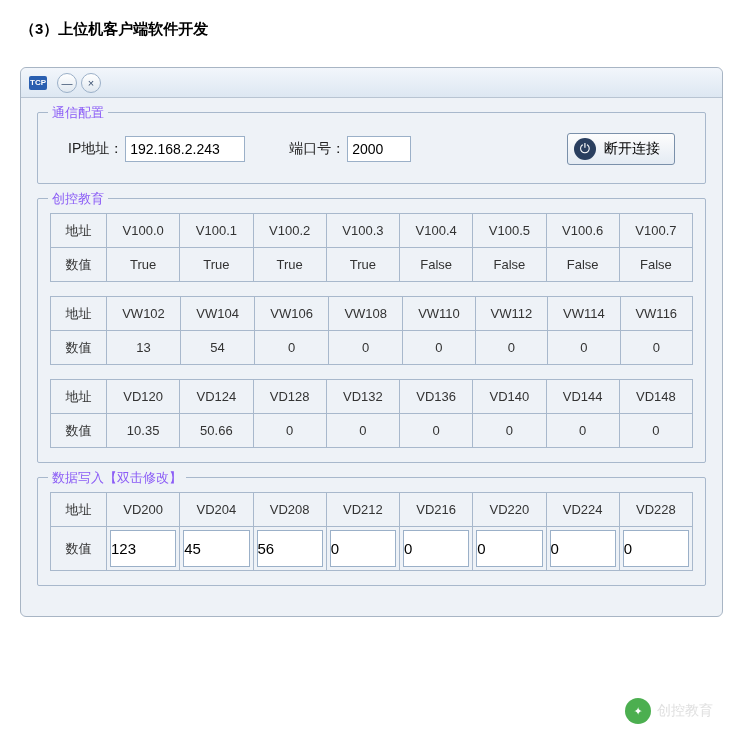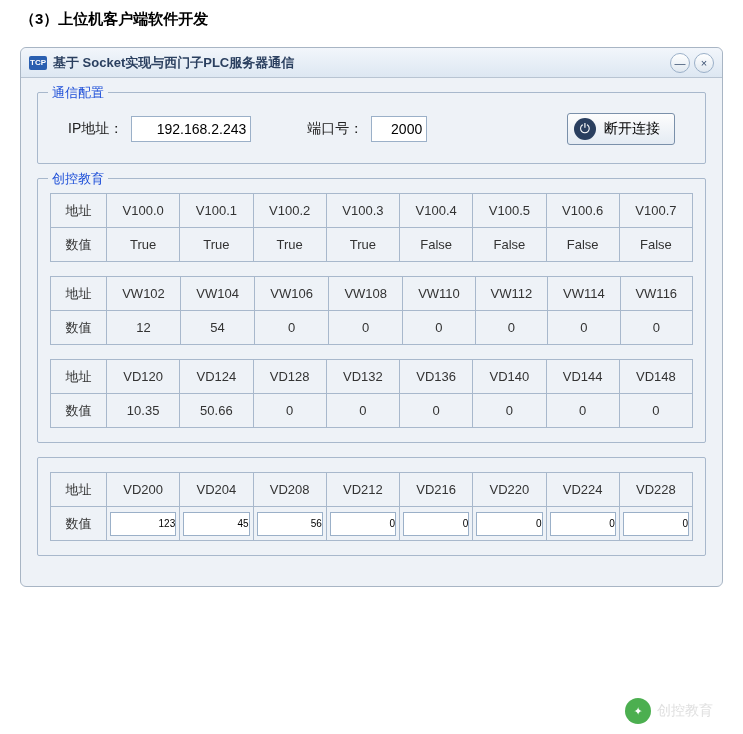--- a/index.html
+++ b/index.html
@@ -1,50 +1,49 @@
 <!DOCTYPE html>
 <html><head>
   <meta charset="utf-8">
   <style>
     * { box-sizing: border-box; margin: 0; padding: 0; }
     body { font-family: "Microsoft YaHei", sans-serif; background: #fff; width: 743px; height: 734px; overflow: hidden; }
-    .heading { font-weight: bold; font-size: 15px; padding: 10px 20px; }
+    .heading { font-weight: bold; font-size: 15px; padding: 20px 20px; }
     .window { margin: 8px 20px 0; border: 1px solid #a8b5c4; border-radius: 6px; background: #eef2f7; }
     .titlebar { display: flex; align-items: center; background: linear-gradient(#f2f6fb,#dde7f2); border-bottom: 1px solid #b8c4d2; border-radius: 6px 6px 0 0; padding: 4px 8px; height: 30px; }
     .app-icon { width: 18px; height: 14px; background: #2a5fb0; color: #fff; font-size: 8px; font-weight: bold; display: flex; align-items: center; justify-content: center; border-radius: 2px; margin-right: 6px; }
     .titlebar-title { font-size: 13px; font-weight: bold; color: #2a3f5f; flex: 1; }
     .win-btn { width: 20px; height: 20px; border: 1px solid #9bb0c8; border-radius: 50%; background: linear-gradient(#fff,#e0e8f0); margin-left: 4px; display: flex; align-items: center; justify-content: center; font-size: 11px; color: #3a5070; cursor: pointer; }
     .content { padding: 14px 16px 16px; }
     .fieldset { border: 1px solid #a8b8cc; border-radius: 2px; padding: 14px 12px 12px; margin-bottom: 14px; position: relative; }
-    .legend { position: absolute; top: -9px; left: 10px; background: #eef2f7; padding: 0 4px; font-size: 13px; color: #1d4ed8; }
-    .config-row { display: flex; align-items: center; gap: 8px; padding: 6px 18px; }
+    .legend { position: absolute; top: -9px; left: 10px; background: #eef2f7; padding: 0 4px; font-size: 13px; color: #8b5cf6; }
+    .config-row { display: flex; align-items: center; gap: 2px; padding: 6px 18px; }
     .config-label { font-size: 14px; color: #222; }
-    .config-input { width: 120px; height: 26px; border: 1px solid #9bb0c8; background: #fff; text-align: right; font-size: 14px; padding: 0 4px; }
-    .config-input.small { width: 56px; }
+    .config-input { width: 120px; height: 26px; border: 1px solid #9bb0c8; background: #fff; text-align: left; font-size: 14px; padding: 0 4px; }
+    .config-input.small { width: 64px; }
     .spacer { width: 40px; }
     .disc-btn { margin-left: auto; display: flex; align-items: center; gap: 8px; border: 1px solid #7a90aa; background: linear-gradient(#fdfdfd,#e4ebf3); padding: 4px 14px 4px 6px; border-radius: 3px; cursor: pointer; font-size: 14px; }
     .power-icon { width: 22px; height: 22px; border-radius: 50%; background: #2a3f5f; display: flex; align-items: center; justify-content: center; color: #fff; font-size: 13px; }
     .tbl { width: 100%; border-collapse: collapse; margin-bottom: 14px; }
     .tbl:last-child { margin-bottom: 2px; }
     .tbl td { border: 1px solid #a8b8cc; text-align: center; font-size: 13px; color: #333; height: 34px; background: #eef2f7; }
     .tbl td:first-child { width: 56px; }
     .write-cell { padding: 3px; }
-    .write-input { width: 100%; height: 24px; border: 1px solid #9bb0c8; background: #fff; text-align: right; font-size: 10px; }
+    .write-input { width: 100%; height: 37px; border: 1px solid #9bb0c8; background: #fff; text-align: left; font-size: 15px; }
     .footer { position: absolute; bottom: 10px; right: 30px; display: flex; align-items: center; gap: 6px; color: #e0e0e0; font-size: 14px; }
     .wechat-icon { width: 26px; height: 26px; border-radius: 50%; background: #4caf50; display: flex; align-items: center; justify-content: center; color: #fff; font-size: 11px; }
   </style>
 </head>
 <body>
 
 <div class="heading">（3）上位机客户端软件开发</div>
 
 <div class="window">
   <div class="titlebar">
     <div class="app-icon">TCP</div>
-    <div class="titlebar-title">基于 Socket实现与西门子PLC服务器通信</div>
     <div class="win-btn">—</div>
     <div class="win-btn">×</div>
   </div>
 
   <div class="content">
 
     <div class="fieldset">
       <div class="legend">通信配置</div>
       <div class="config-row">
         <span class="config-label">IP地址：</span>
@@ -97,21 +96,21 @@
               <td>VW104</td>
               <td>VW106</td>
               <td>VW108</td>
               <td>VW110</td>
               <td>VW112</td>
               <td>VW114</td>
               <td>VW116</td>
             </tr>
         <tr>
               <td>数值</td>
-          <td>12</td>
+          <td>13</td>
               <td>54</td>
               <td>0</td>
               <td>0</td>
               <td>0</td>
               <td>0</td>
               <td>0</td>
               <td>0</td>
             </tr>
       </tbody>
         </table>
@@ -138,20 +137,21 @@
               <td>0</td>
               <td>0</td>
               <td>0</td>
               <td>0</td>
             </tr>
       </tbody>
         </table>
     </div>
 
     <div class="fieldset">
+      <div class="legend">数据写入【双击修改】</div>
       <table class="tbl">
         <tbody>
             <tr>
               <td>地址</td>
           <td>VD200</td>
               <td>VD204</td>
               <td>VD208</td>
               <td>VD212</td>
               <td>VD216</td>
               <td>VD220</td>

